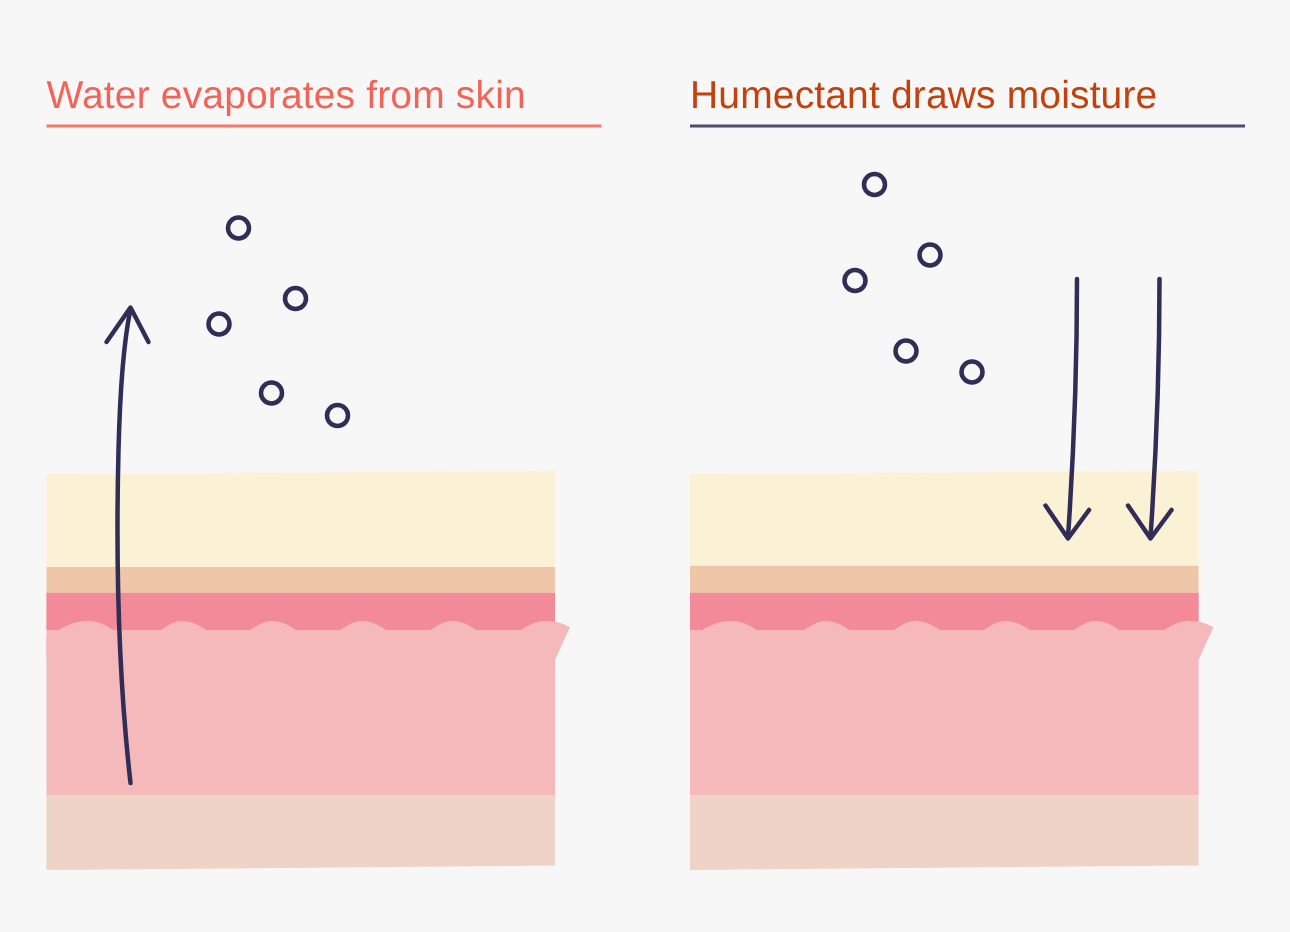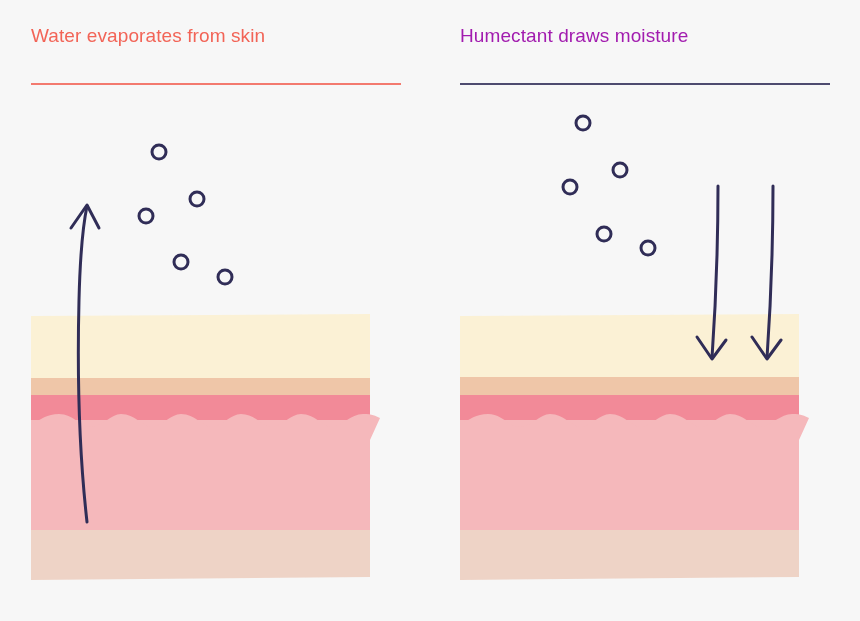--- a/index.html
+++ b/index.html
@@ -1,27 +1,27 @@
 <!DOCTYPE html>
 <html><head>
 <meta charset="utf-8">
 <style>
   html, body { margin: 0; padding: 0; }
   body { width: 860px; height: 621px; background: #f7f7f7; position: relative; overflow: hidden; font-family: "Liberation Sans", sans-serif; }
-  .panel-title { position: absolute; top: 25px; font-size: 19px; letter-spacing: 0.1px; white-space: nowrap; }
+  .panel-title { position: absolute; top: 48px; font-size: 26px; letter-spacing: 0.1px; white-space: nowrap; }
   .panel-rule { position: absolute; top: 83px; height: 2px; }
   svg.art { position: absolute; left: 0; top: 0; }
 </style>
 </head>
 <body>
 
 <div class="panel-title" style="left:31px;color:#f26457;">Water evaporates from skin</div>
 <div class="panel-rule" style="left:31px;width:370px;background:#f26457;opacity:0.85;"></div>
 
-<div class="panel-title" style="left:460px;color:#a21caf;">Humectant draws moisture</div>
+<div class="panel-title" style="left:460px;color:#c2410c;">Humectant draws moisture</div>
 <div class="panel-rule" style="left:460px;width:370px;background:#302d57;opacity:0.85;"></div>
 
 <svg class="art" width="860" height="621" viewBox="0 0 860 621">
   <defs>
     <path id="wave" d="M0,0 l0,-22 c8,-6 16,-12 30,-12 c14,0 22,12 30,13 c14,2 22,-14 30,-14 c14,0 22,13 30,13 c10,0 20,-13 30,-13 c14,0 22,13 30,13 c10,0 20,-13 30,-13 c14,0 22,13 30,13 c10,0 20,-13 30,-13 c14,0 22,13 30,13 c10,0 20,-13 30,-13 c12,0 18,4 20,6 L340,0 Z"></path>
   </defs>
 
   <g>
     <polygon points="31,530 370,527 370,577 31,580" fill="#eed3c6"></polygon>
     <rect x="31" y="395" width="339" height="135" fill="#f5b8bb"></rect>

